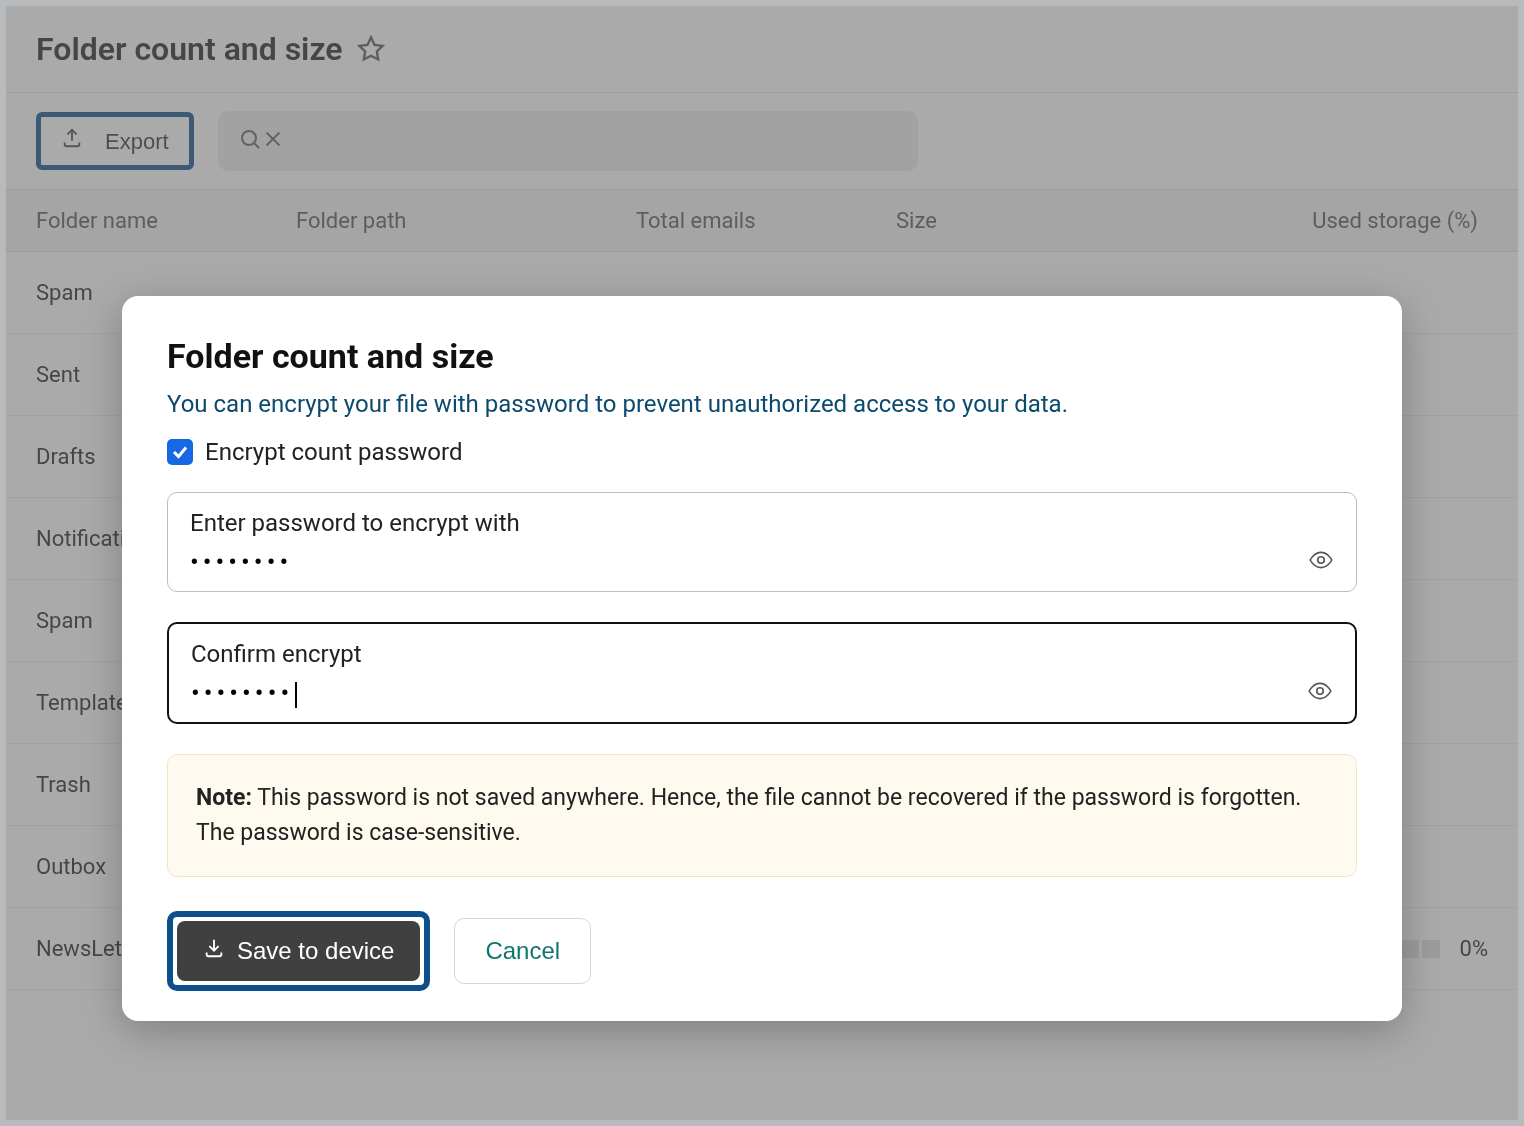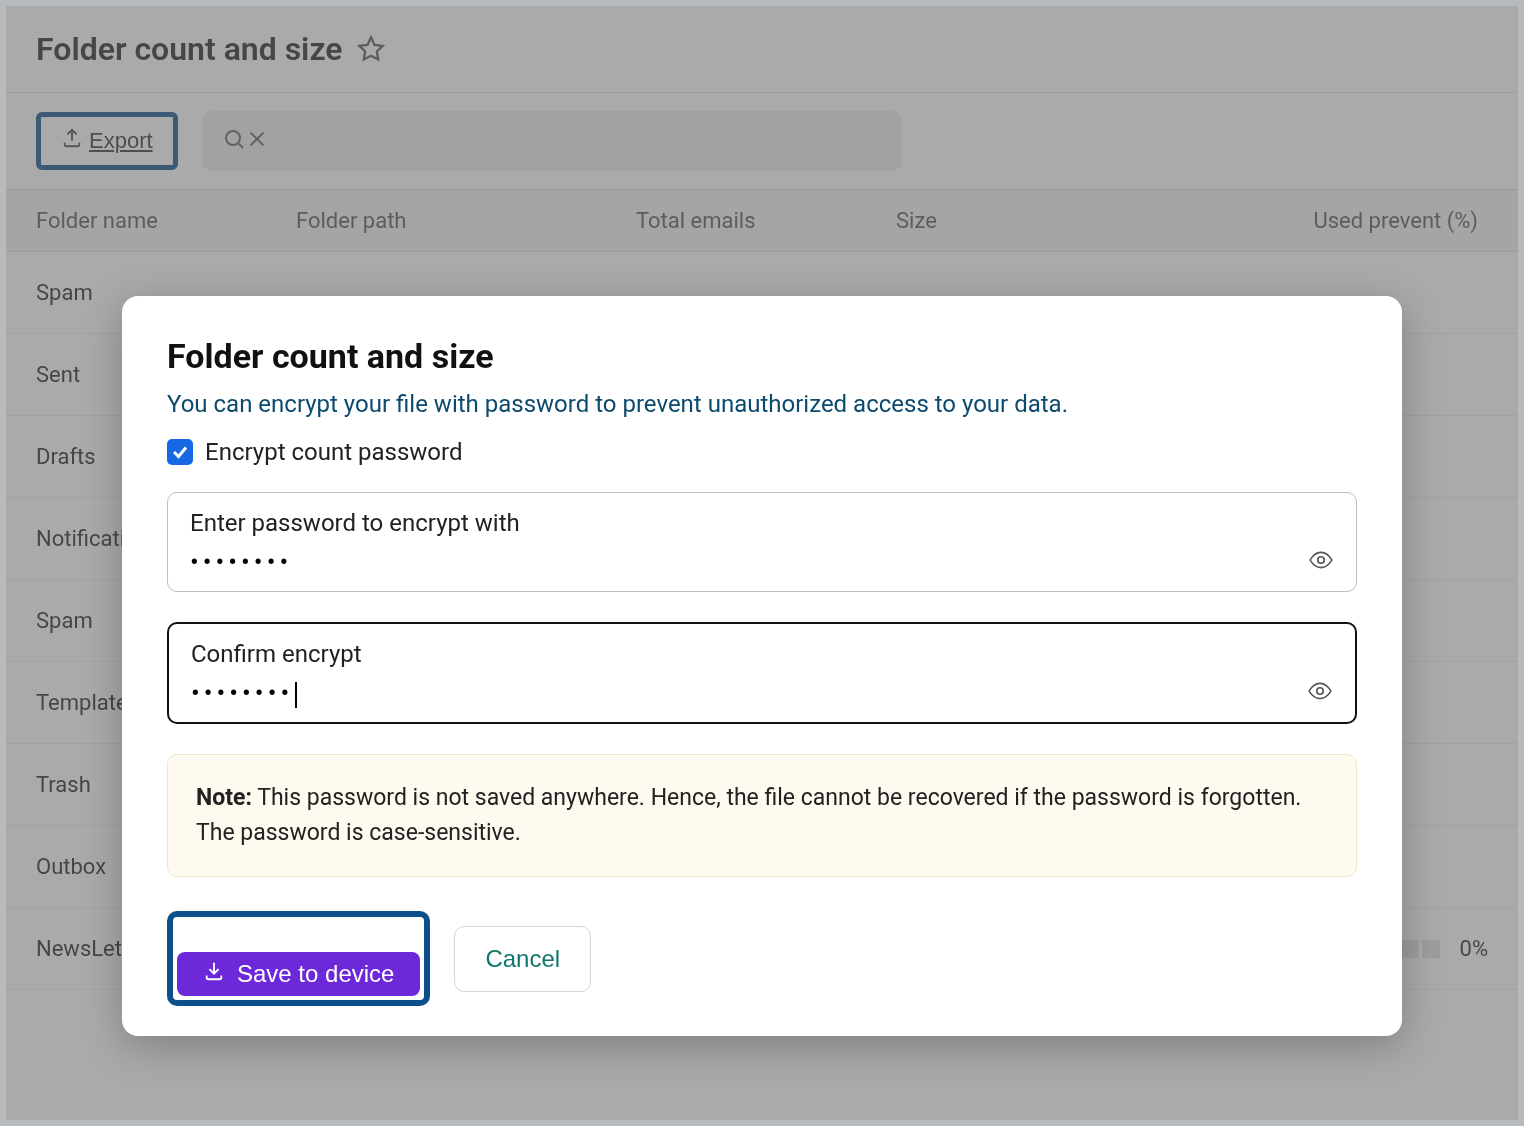--- a/index.html
+++ b/index.html
@@ -34,30 +34,29 @@
   }
   .star-icon svg { display:block; }
   .toolbar {
     padding: 18px 30px;
     display: flex;
     align-items: center;
     gap: 24px;
   }
   .export-btn {
     display: inline-flex;
-    align-items: center;
-    gap: 6px;
+    align-items: flex-end;
+    gap: 22px;
     padding: 10px 20px;
     border: 5px solid #0d4f8b;
     border-radius: 6px;
     background: transparent;
     font-size: 22px;
     color: #333;
     cursor: pointer;
-    text-decoration: underline;
   }
   .search-wrap {
     display: flex;
     align-items: center;
     background: #ededed;
     border-radius: 10px;
     padding: 0 20px;
     height: 60px;
     width: 700px;
   }
@@ -204,31 +203,30 @@
     gap: 24px;
     align-items: center;
   }
   .save-wrap {
     border: 6px solid #0d4f8b;
     border-radius: 10px;
     padding: 4px;
     display: inline-block;
   }
   .save-btn {
-    background: #6d28d9;
+    background: #404040;
     color: #fff;
     border: none;
     border-radius: 8px;
-    padding: 8px 26px;
+    padding: 16px 26px;
     font-size: 24px;
     display: inline-flex;
     align-items: center;
     gap: 12px;
     cursor: pointer;
-    margin-top: 31px;
   }
   .cancel-btn {
     background: #fff;
     border: 1px solid #d6d6d6;
     border-radius: 10px;
     padding: 18px 30px;
     font-size: 24px;
     color: #0f766e;
     cursor: pointer;
   }
@@ -275,21 +273,21 @@
       </span>
     </div>
   </div>
 
   <div class="table">
     <div class="thead">
       <div>Folder name</div>
       <div>Folder path</div>
       <div>Total emails</div>
       <div>Size</div>
-      <div class="cell-right">Used prevent (%)</div>
+      <div class="cell-right">Used storage (%)</div>
     </div>
     <div class="tbody" id="tbody">
         <div class="row">
     <div>Spam</div>
     <div></div>
     <div></div>
     <div></div>
     <div class="usage">
       
     </div>

